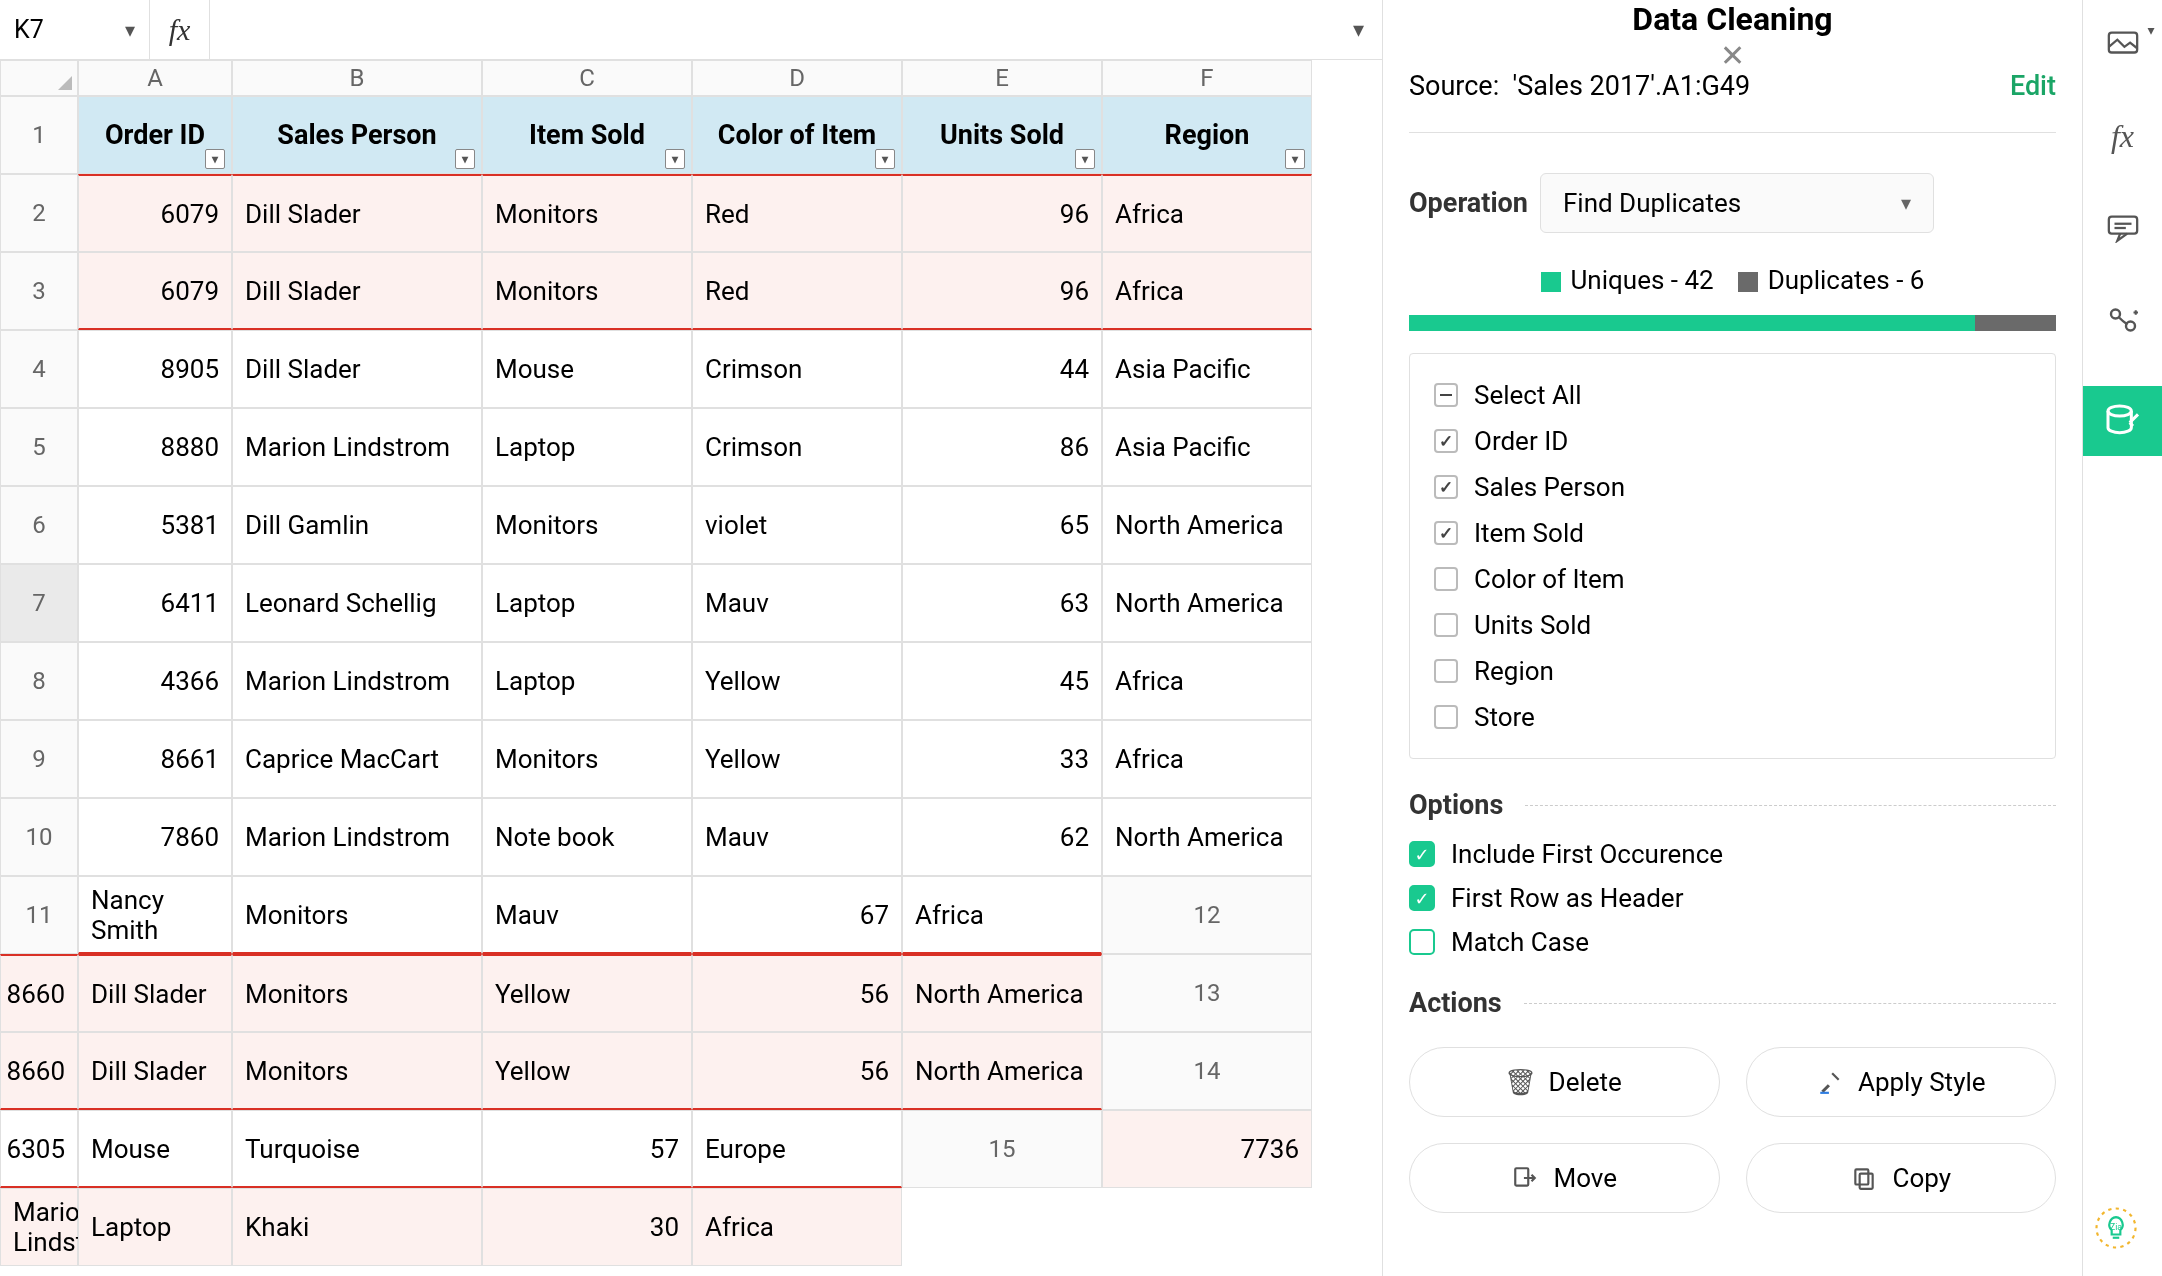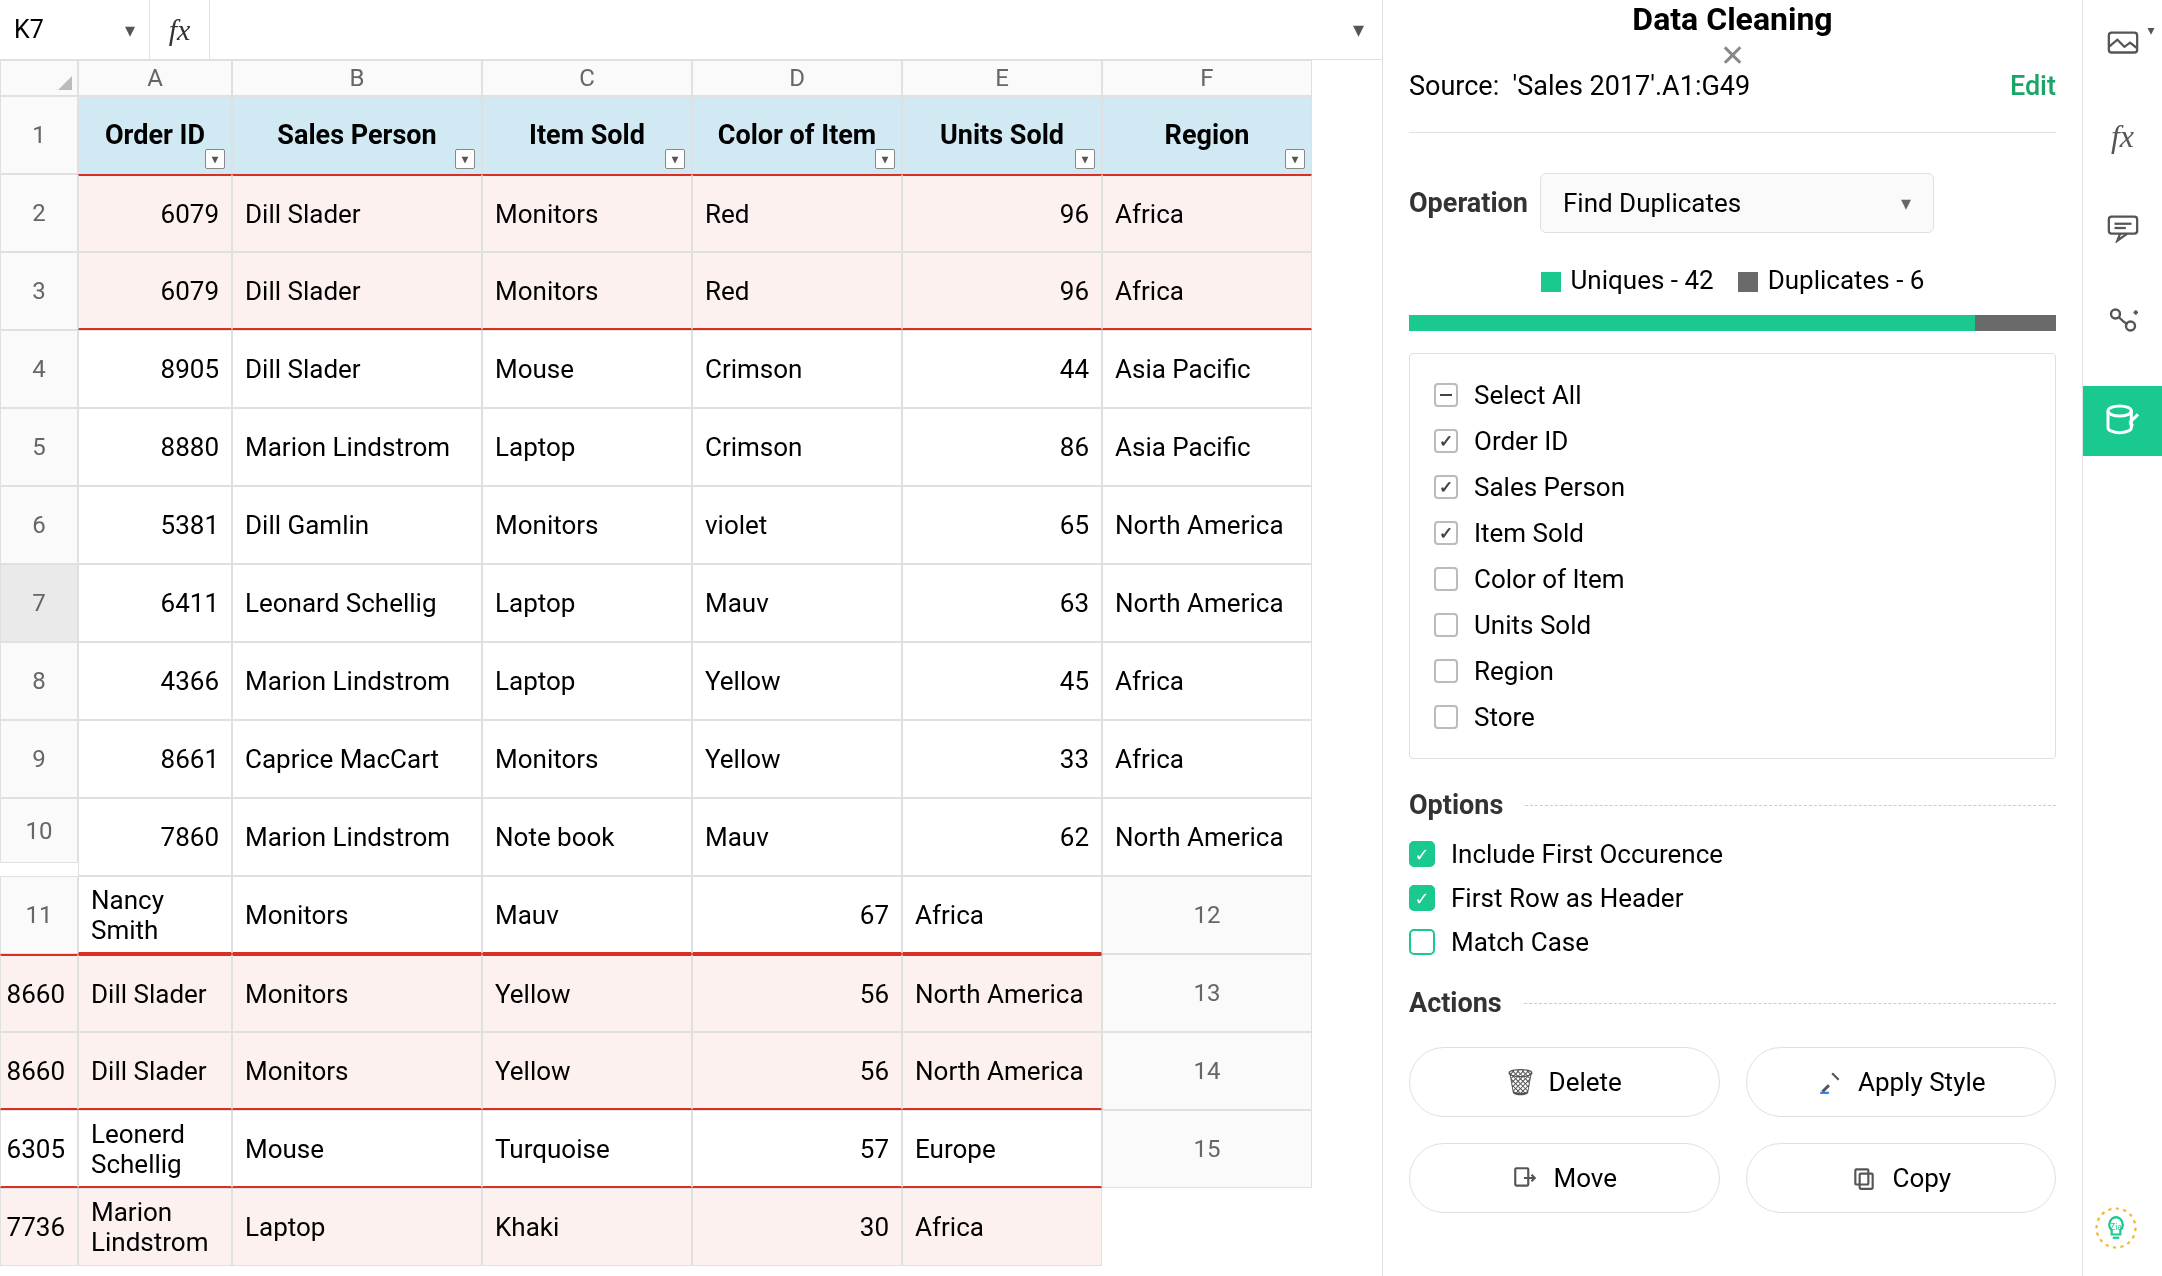--- a/index.html
+++ b/index.html
@@ -181,21 +181,21 @@
         <div class="cell">Yellow</div>
         <div class="cell num">45</div>
         <div class="cell">Africa</div>
         <div class="row-hdr" style="height: 78px;">9</div>
         <div class="cell num">8661</div>
         <div class="cell">Caprice MacCart</div>
         <div class="cell">Monitors</div>
         <div class="cell">Yellow</div>
         <div class="cell num">33</div>
         <div class="cell">Africa</div>
-        <div class="row-hdr" style="height: 65px;">10</div>
+        <div class="row-hdr" style="height: 78px;">10</div>
         <div class="cell num">7860</div>
         <div class="cell">Marion Lindstrom</div>
         <div class="cell">Note book</div>
         <div class="cell">Mauv</div>
         <div class="cell num">62</div>
         <div class="cell">North America</div>
         <div class="row-hdr" style="height: 78px;">11</div>
         <div class="cell dup-group-bottom">Nancy Smith</div>
         <div class="cell dup-group-bottom">Monitors</div>
         <div class="cell dup-group-bottom">Mauv</div>
@@ -210,21 +210,20 @@
         <div class="cell dup-row dup-group-top">North America</div>
         <div class="row-hdr" style="height: 78px;">13</div>
         <div class="cell num dup-row dup-group-bottom">8660</div>
         <div class="cell dup-row dup-group-bottom">Dill Slader</div>
         <div class="cell dup-row dup-group-bottom">Monitors</div>
         <div class="cell dup-row dup-group-bottom">Yellow</div>
         <div class="cell num dup-row dup-group-bottom">56</div>
         <div class="cell dup-row dup-group-bottom">North America</div>
         <div class="row-hdr" style="height: 78px;">14</div>
         <div class="cell num dup-group-bottom">6305</div>
-        <div class="cell dup-group-bottom">Leonerd Schellig</div>
         <div class="cell dup-group-bottom">Mouse</div>
         <div class="cell dup-group-bottom">Turquoise</div>
         <div class="cell num dup-group-bottom">57</div>
         <div class="cell dup-group-bottom">Europe</div>
         <div class="row-hdr" style="height: 78px;">15</div>
         <div class="cell num dup-row">7736</div>
         <div class="cell dup-row">Marion Lindstrom</div>
         <div class="cell dup-row">Laptop</div>
         <div class="cell dup-row">Khaki</div>
         <div class="cell num dup-row">30</div>

